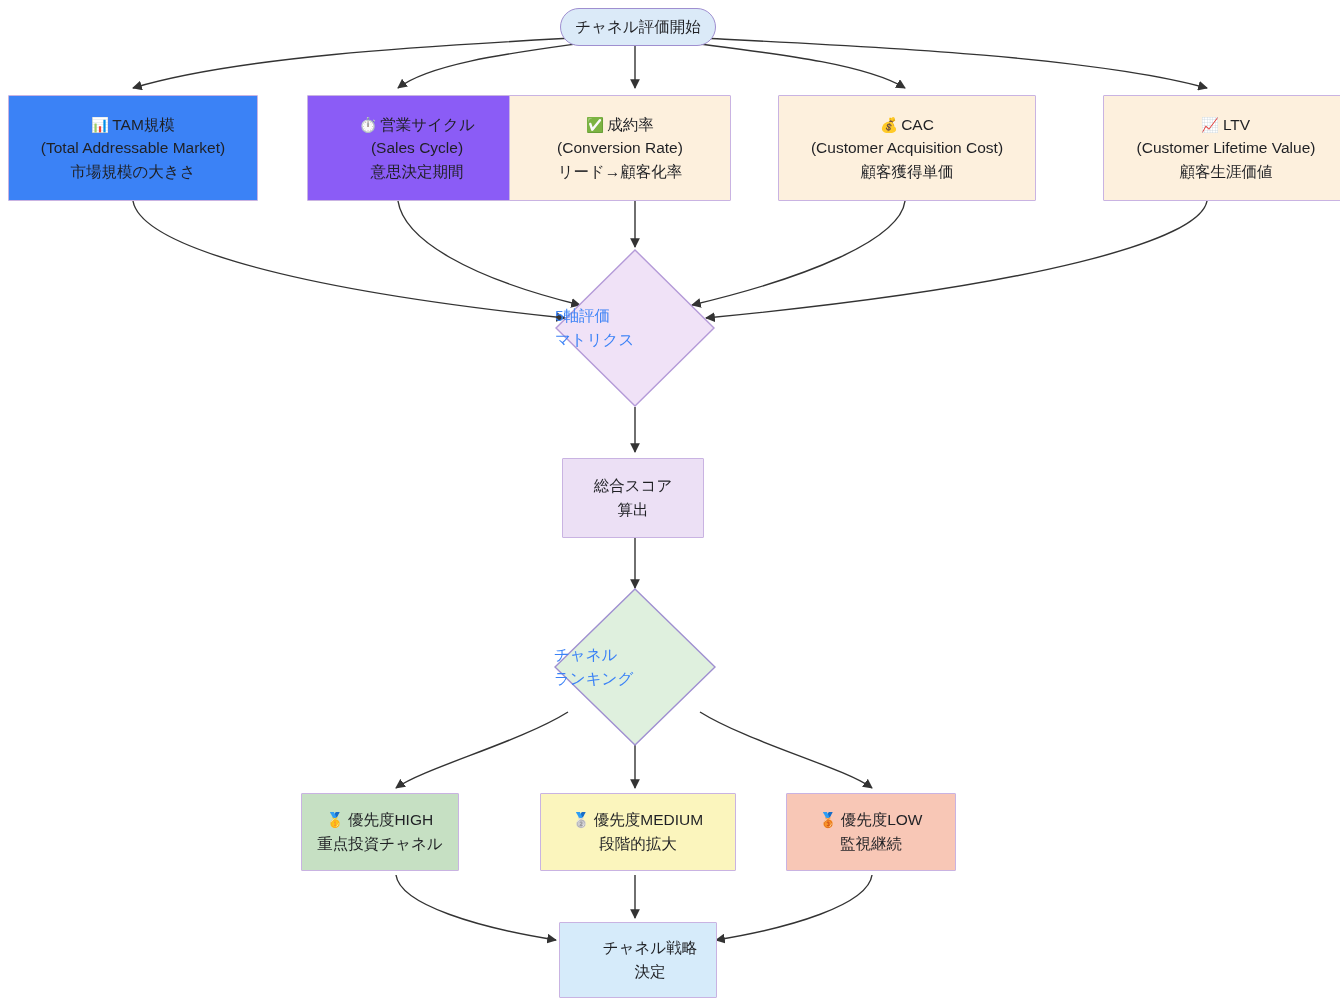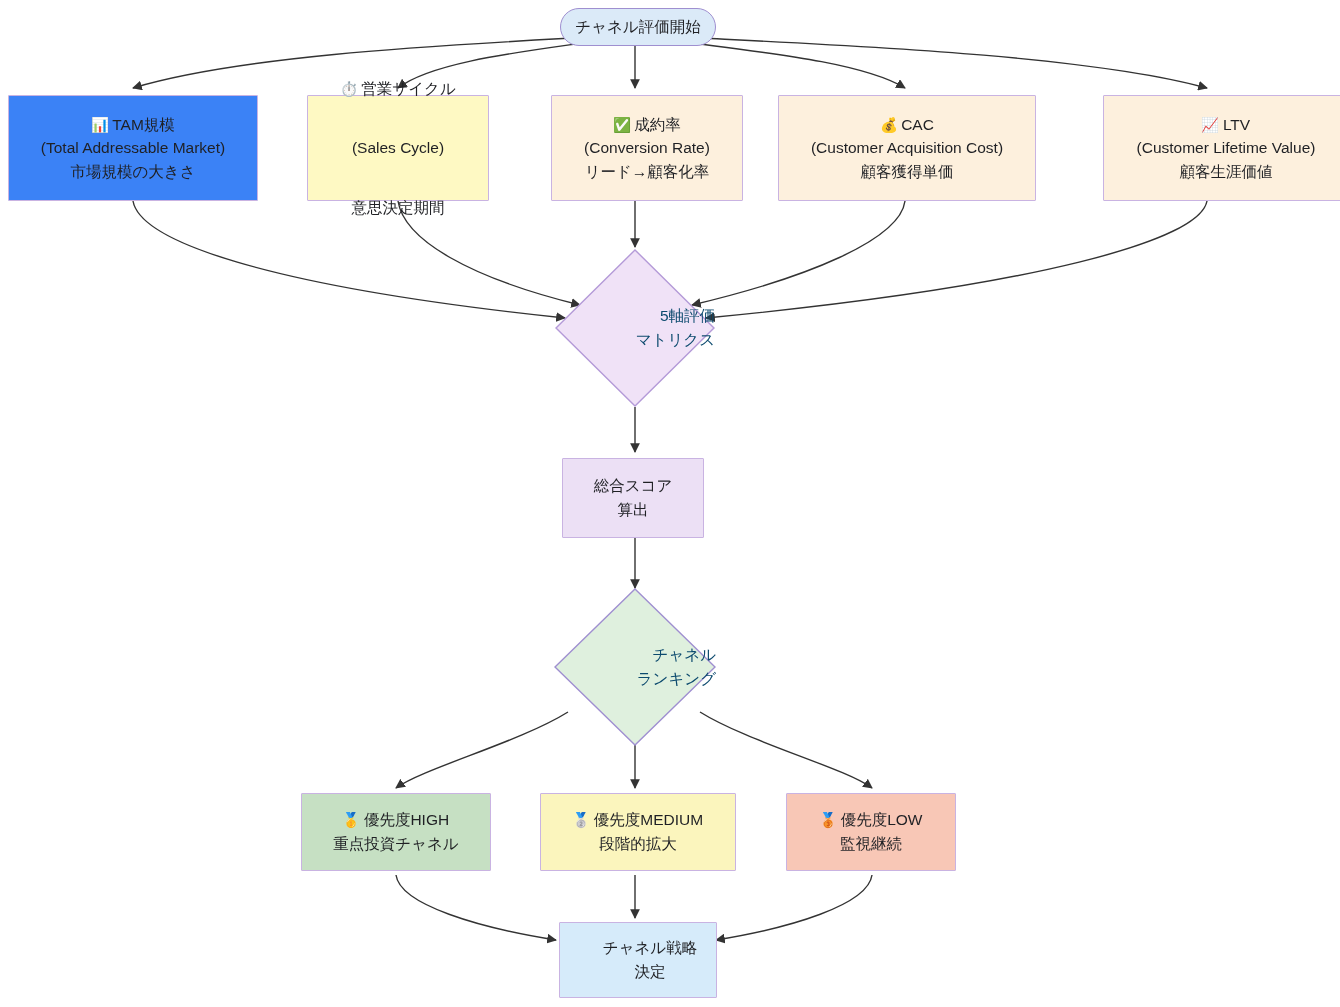--- a/index.html
+++ b/index.html
@@ -63,26 +63,26 @@
     height: 100%;
   }
   .diamond-label {
     position: absolute;
     left: 0;
     top: 0;
     width: 100%;
     height: 100%;
     display: flex;
     flex-direction: column;
-    align-items: flex-end;
+    align-items: flex-start;
     justify-content: center;
     text-align: center;
     font-size: 15.5px;
     line-height: 1.55;
-    color: #0c4a6e;
+    color: #3b82f6;
   }
   .emoji {
     font-family: "DejaVu Sans", sans-serif;
     font-size: 14.5px;
     margin-right: 3px;
   }
 </style>
 </head>
 <body>
 
@@ -125,27 +125,27 @@
   <div class="node stadium" style="left:560px; top:8px; width:156px; height:38px;">
     <span class="line">チャネル評価開始</span>
   </div>
 
   <div class="node rect" style="left:8px; top:95px; width:250px; height:106px; background:#3b82f6;">
     <span class="line"><span class="emoji">📊</span><span>TAM規模</span></span>
     <span class="line">(Total Addressable Market)</span>
     <span class="line">市場規模の大きさ</span>
   </div>
 
-  <div class="node rect" style="left:307px; top:95px; width:182px; height:106px; background:#fef9c3;gap:36px;">
+  <div class="node rect" style="left:307px; top:95px; width:220px; height:106px; background:#8b5cf6;">
     <span class="line"><span class="emoji">⏱️</span><span>営業サイクル</span></span>
     <span class="line">(Sales Cycle)</span>
     <span class="line">意思決定期間</span>
   </div>
 
-  <div class="node rect" style="left:551px; top:95px; width:192px; height:106px; background:#fdf0dd;text-align:center;">
+  <div class="node rect" style="left:509px; top:95px; width:222px; height:106px; background:#fdf0dd;text-align:center;">
     <span class="line"><span class="emoji">✅</span><span>成約率</span></span>
     <span class="line">(Conversion Rate)</span>
     <span class="line">リード→顧客化率</span>
   </div>
 
   <div class="node rect" style="left:778px; top:95px; width:258px; height:106px; background:#fdf0dd;">
     <span class="line"><span class="emoji">💰</span><span>CAC</span></span>
     <span class="line">(Customer Acquisition Cost)</span>
     <span class="line">顧客獲得単価</span>
   </div>
@@ -174,21 +174,21 @@
   <div class="diamond-wrap" style="left:554px; top:588px; width:162px; height:158px;">
     <svg class="diamond-shape" viewBox="0 0 162 158" preserveAspectRatio="none">
       <polygon points="81,1 161,79 81,157 1,79" fill="#dff0de" stroke="#9f8fd0" stroke-width="1.4"></polygon>
     </svg>
     <div class="diamond-label">
       <span class="line">チャネル</span>
       <span class="line">ランキング</span>
     </div>
   </div>
 
-  <div class="node rect" style="left:301px; top:793px; width:190px; height:78px; background:#c6e0c3;">
+  <div class="node rect" style="left:301px; top:793px; width:158px; height:78px; background:#c6e0c3;">
     <span class="line"><span class="emoji">🥇</span><span>優先度HIGH</span></span>
     <span class="line">重点投資チャネル</span>
   </div>
 
   <div class="node rect" style="left:540px; top:793px; width:196px; height:78px; background:#fbf5bd;">
     <span class="line"><span class="emoji">🥈</span><span>優先度MEDIUM</span></span>
     <span class="line">段階的拡大</span>
   </div>
 
   <div class="node rect" style="left:786px; top:793px; width:170px; height:78px; background:#f8c7b6;">

